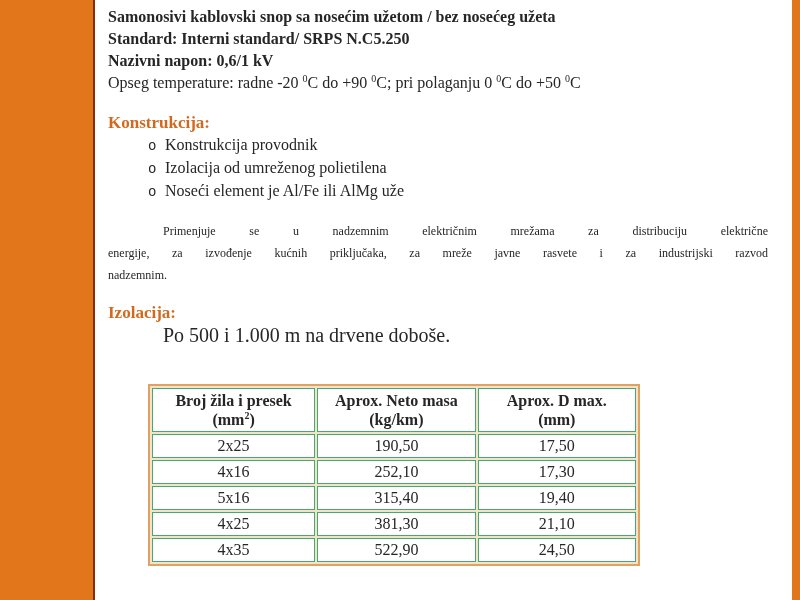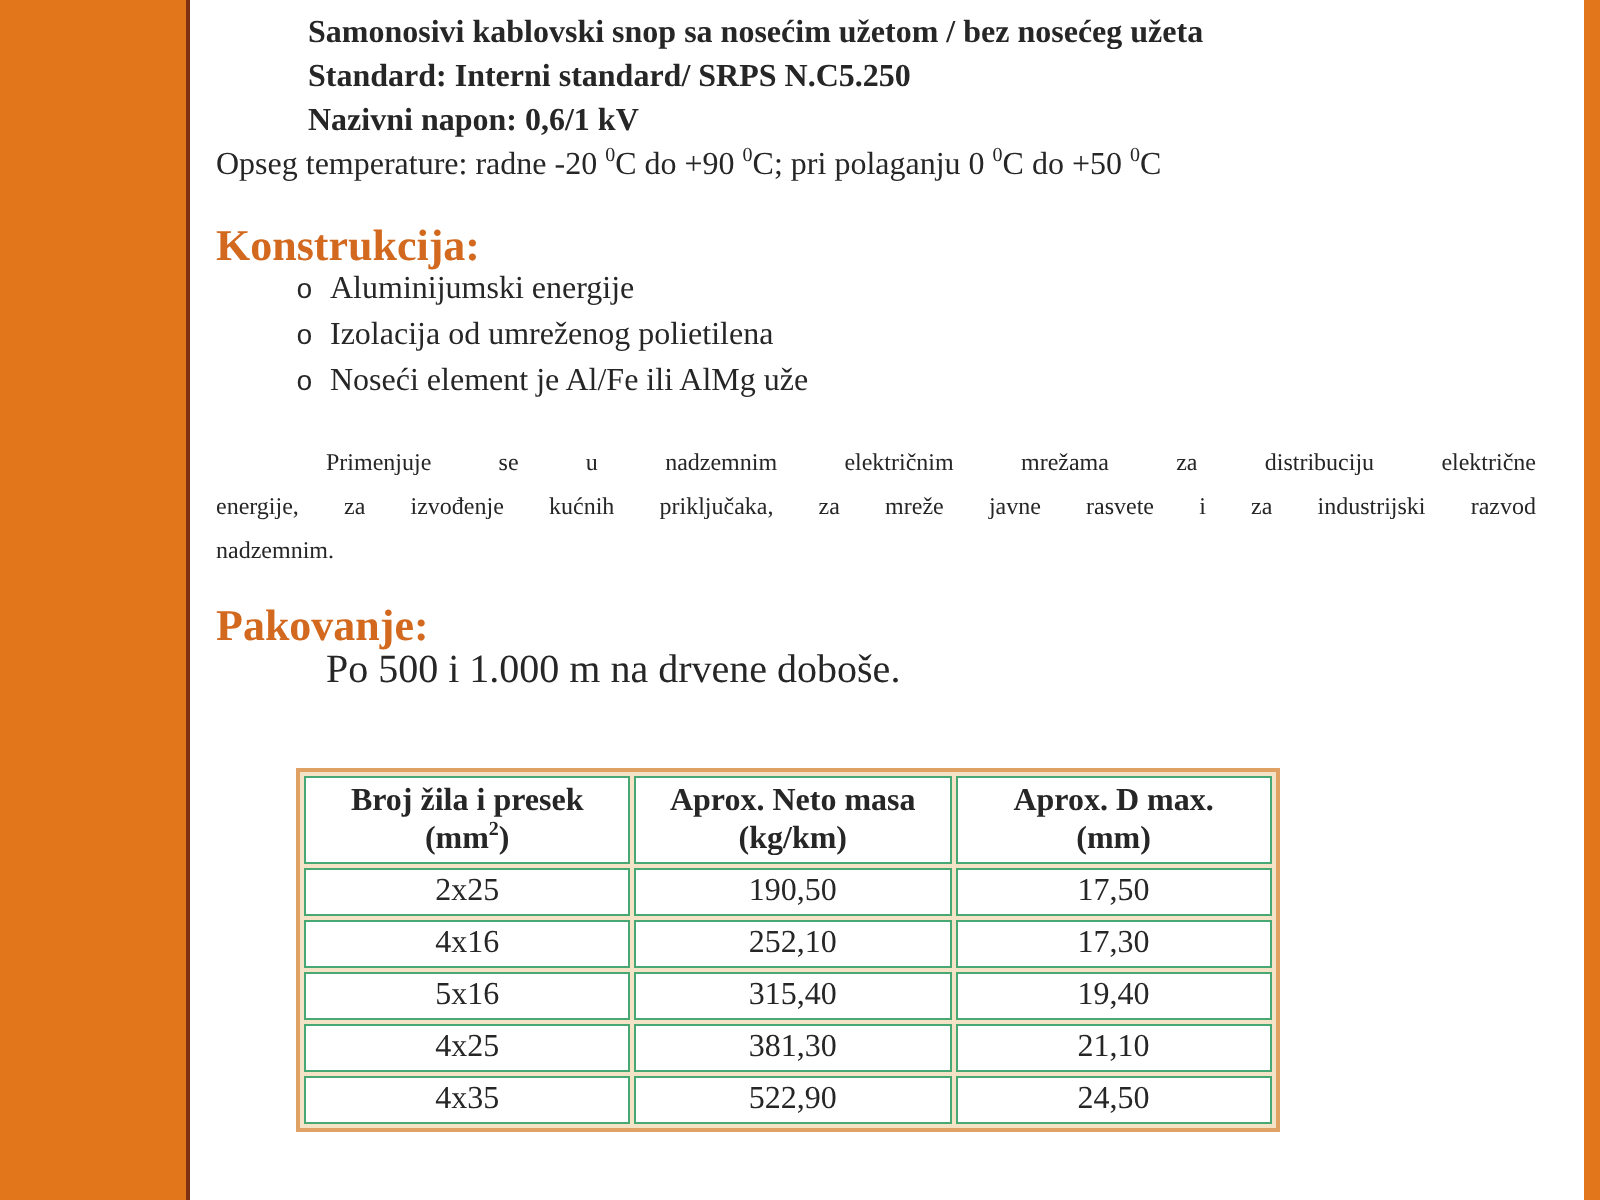--- a/index.html
+++ b/index.html
@@ -2,24 +2,24 @@
 <html><head>
 <meta charset="utf-8">
 <style>
   html,body{margin:0;padding:0;background:#ffffff;}
   .page{position:relative;width:800px;height:600px;background:#ffffff;overflow:hidden;
         font-family:"Liberation Serif","DejaVu Serif",serif;color:#262626;}
   .left-bar{position:absolute;left:0;top:0;width:93px;height:600px;background:#E1761A;
             border-right:2px solid #803012;}
   .right-bar{position:absolute;right:0;top:0;width:8px;height:600px;background:#E1761A;}
   .content{position:absolute;left:108px;top:6px;width:660px;}
-  .hline{font-size:16px;line-height:22px;font-weight:bold;white-space:nowrap;margin-left:46px;}
+  .hline{font-size:16px;line-height:22px;font-weight:bold;white-space:nowrap;}
   .temp-line{font-size:16px;line-height:22px;font-weight:normal;white-space:nowrap;}
   sup{font-size:10px;line-height:0;vertical-align:super;}
-  .sec-heading{color:#D2691E;font-size:22px;line-height:22px;font-weight:bold;}
+  .sec-heading{color:#D2691E;font-size:17px;line-height:22px;font-weight:bold;}
   .header-block{margin-bottom:18px;}
   .bullet-list{margin:0;padding:0 0 0 40px;list-style:none;}
   .bullet-list li{font-size:16px;line-height:22px;}
   .marker{font-family:"Liberation Mono","DejaVu Sans Mono",monospace;font-size:14px;
           display:inline-block;width:17px;}
   .sec-upotreba{margin-top:17px;}
   .para-line{font-size:12px;line-height:22px;text-align:justify;text-align-last:justify;}
   .para-line.first{text-indent:55px;}
   .para-line.last{text-align:left;text-align-last:left;}
   .sec-pakovanje{margin-top:16px;}
@@ -46,36 +46,36 @@
     <div class="header-block">
       <div class="hline">Samonosivi kablovski snop sa nosećim užetom / bez nosećeg užeta</div>
       <div class="hline">Standard: Interni standard/ SRPS N.C5.250</div>
       <div class="hline">Nazivni napon: 0,6/1 kV</div>
       <div class="temp-line"><span>Opseg temperature: radne -20 </span><sup>0</sup><span>C do +90 </span><sup>0</sup><span>C; pri polaganju 0 </span><sup>0</sup><span>C do +50 </span><sup>0</sup><span>C</span></div>
     </div>
 
     <div class="sec-konstrukcija">
       <div class="sec-heading">Konstrukcija:</div>
       <ul class="bullet-list">
-        <li><span class="marker">o</span><span>Aluminijumski energije</span></li>
+        <li><span class="marker">o</span><span>Konstrukcija provodnik</span></li>
         <li><span class="marker">o</span><span>Izolacija od umreženog polietilena</span></li>
         <li><span class="marker">o</span><span>Noseći element je Al/Fe ili AlMg uže</span></li>
       </ul>
     </div>
 
     <div class="sec-upotreba">
       <div class="para">
         <div class="para-line first">Primenjuje se u nadzemnim električnim mrežama za distribuciju električne</div>
         <div class="para-line">energije, za izvođenje kućnih priključaka, za mreže javne rasvete i za industrijski razvod</div>
         <div class="para-line last">nadzemnim.</div>
       </div>
     </div>
 
     <div class="sec-pakovanje">
-      <div class="sec-heading">Pakovanje:</div>
+      <div class="sec-heading">Izolacija:</div>
       <div class="indent-text">Po 500 i 1.000 m na drvene doboše.</div>
     </div>
 
     <table class="spec">
       <colgroup>
           <col class="c1">
           <col class="c2">
           <col class="c3">
         </colgroup>
       <thead>

